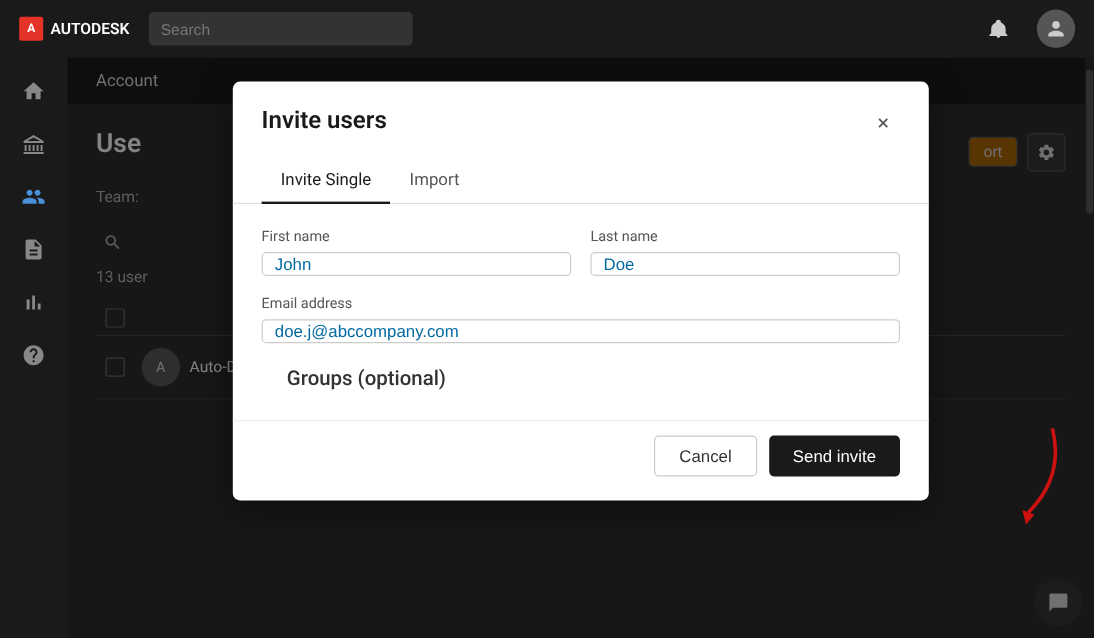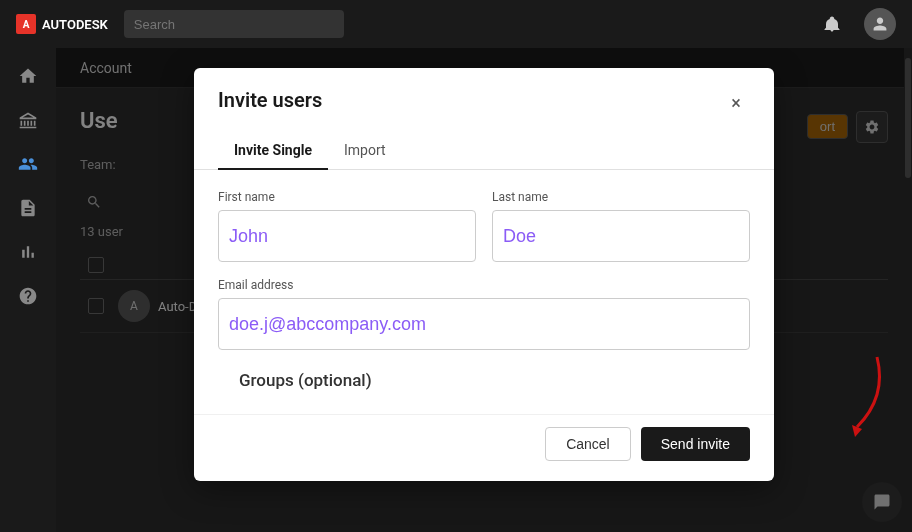--- a/index.html
+++ b/index.html
@@ -318,21 +318,21 @@
       padding: 10px 16px;
       font-size: 14px;
       cursor: pointer;
       color: #555;
       border-bottom: 2px solid transparent;
       margin-bottom: -1px;
     }
     .modal-tab.active {
       color: #1a1a1a;
       border-bottom: 2px solid #1a1a1a;
-      font-weight: 700;
+      font-weight: 400;
     }
 
     
     .modal-body {
       padding: 20px 24px;
     }
     .form-row {
       display: flex;
       gap: 16px;
       margin-bottom: 16px;
@@ -341,26 +341,26 @@
       flex: 1;
       display: flex;
       flex-direction: column;
       gap: 6px;
     }
     .form-label {
       font-size: 12px;
       color: #555;
     }
     .form-input {
-      height: 52px;
+      height: 20px;
       border: 1px solid #ccc;
       border-radius: 4px;
       padding: 0 10px;
-      font-size: 18px;
-      color: #8b5cf6;
+      font-size: 14px;
+      color: #0369a1;
       outline: none;
     }
     .form-group-full {
       margin-bottom: 20px;
       display: flex;
       flex-direction: column;
       gap: 6px;
     }
 
     

